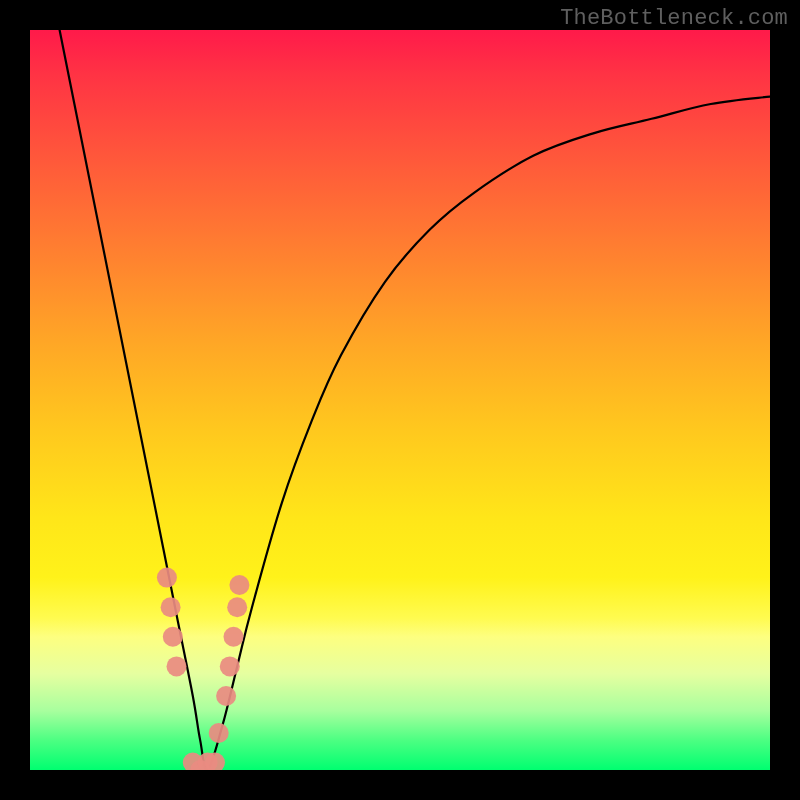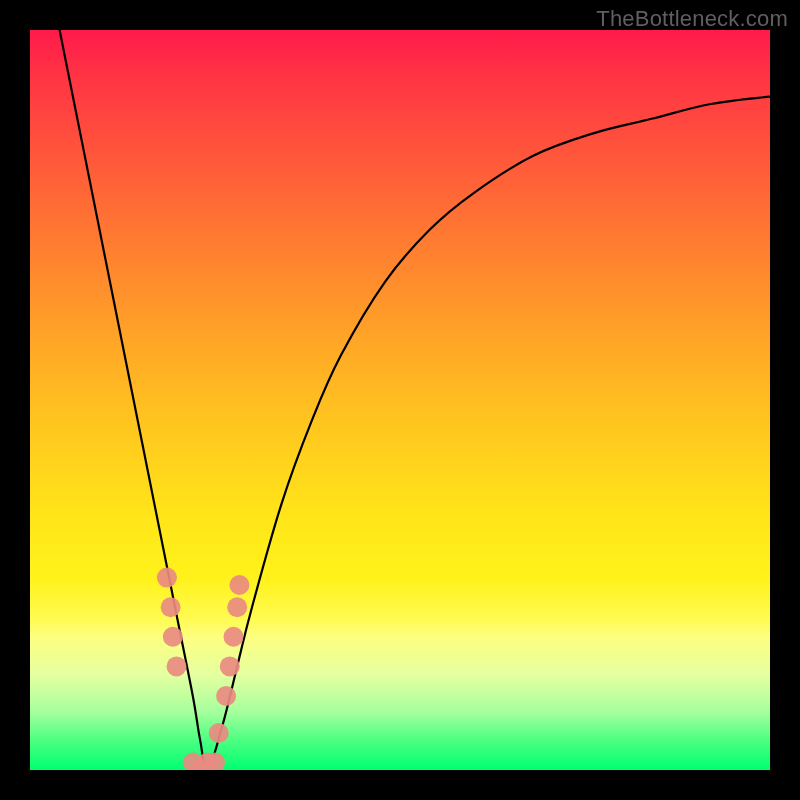--- a/index.html
+++ b/index.html
@@ -56,20 +56,21 @@
     height: 100%;
   }
   .watermark {
     position: absolute;
     top: 6px;
     right: 12px;
     font-size: 22px;
     font-weight: 500;
     color: #5f5f5f;
     letter-spacing: 0.2px;
+    font-family: Liberation Mono, monospace;
   }
 </style>
 </head>
 <body>
 
 <div class="chart-container">
 
   <div class="watermark">TheBottleneck.com</div>
 
   <div class="plot-area">

